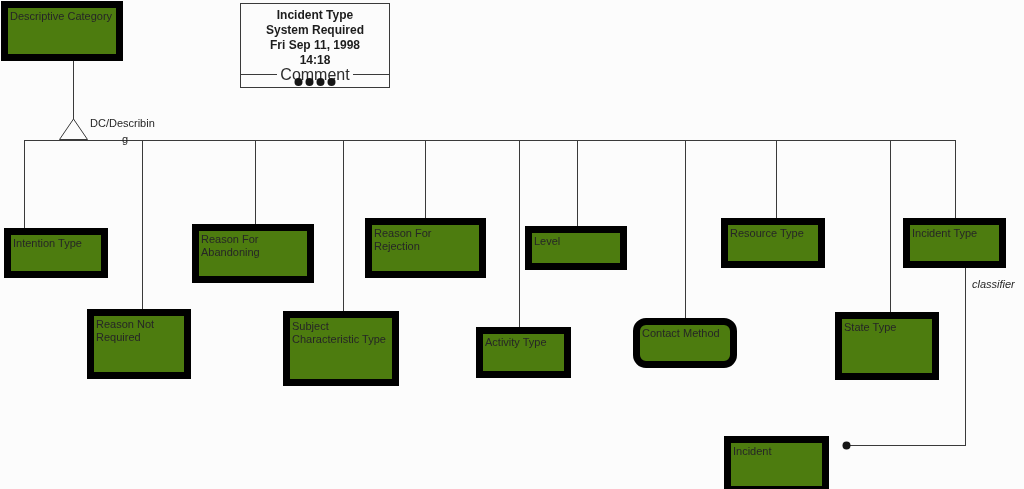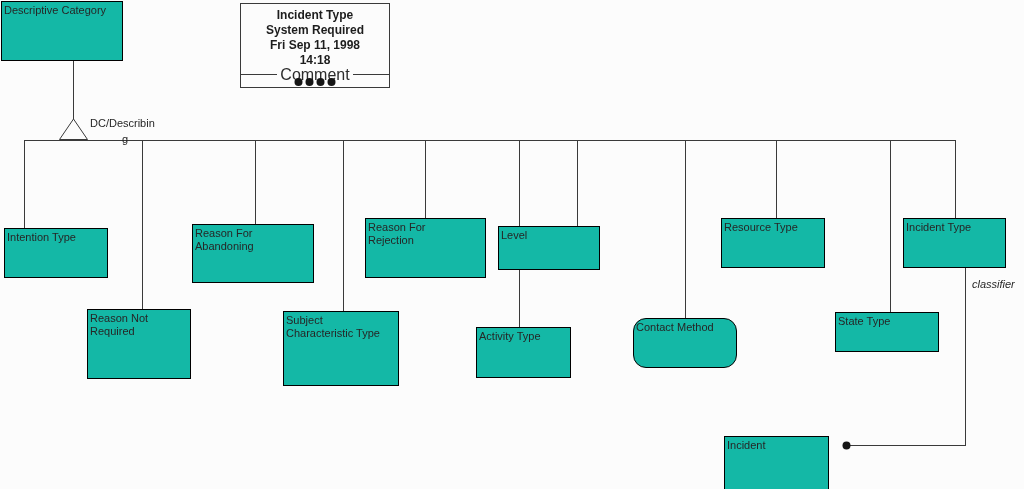--- a/index.html
+++ b/index.html
@@ -15,22 +15,22 @@
     overflow: hidden;
   }
   #lines {
     position: absolute;
     left: 0; top: 0;
     width: 1024px; height: 489px;
   }
   .entity {
     position: absolute;
     box-sizing: border-box;
-    border: 1px solid #000000;
-    background: #14b8a6;
+    border: 7px solid #000000;
+    background: #4d7c0f;
     color: #262626;
     font-size: 11px;
     line-height: 13px;
     padding: 2px 1px 0 2px;
     white-space: pre-line;
   }
   .titlebox {
     position: absolute;
     left: 240px; top: 3px;
     width: 150px; height: 85px;
@@ -148,25 +148,25 @@
 Abandoning</div>
 
   <div class="entity" style="left:283px; top:311px; width:116px; height:75px;">Subject
 Characteristic Type</div>
 
   <div class="entity" style="left:365px; top:218px; width:121px; height:60px;">Reason For
 Rejection</div>
 
   <div class="entity" style="left:468px; top:327px; width:95px; height:51px;margin-left:8px;">Activity Type</div>
 
-  <div class="entity" style="left:498px; top:226px; width:102px; height:44px;">Level</div>
+  <div class="entity" style="left:525px; top:226px; width:102px; height:44px;">Level</div>
 
   <div class="entity" style="left:633px; top:318px; width:104px; height:50px;border-radius:13px;">Contact Method</div>
 
   <div class="entity" style="left:721px; top:218px; width:104px; height:50px;">Resource Type</div>
 
-  <div class="entity" style="left:835px; top:312px; width:104px; height:40px;">State Type</div>
+  <div class="entity" style="left:835px; top:312px; width:104px; height:68px;">State Type</div>
 
   <div class="entity" style="left:903px; top:218px; width:103px; height:50px;">Incident Type</div>
 
   <div class="entity" style="left:724px; top:436px; width:105px; height:57px;">Incident</div>
 
 </div>
 
 </body></html>

